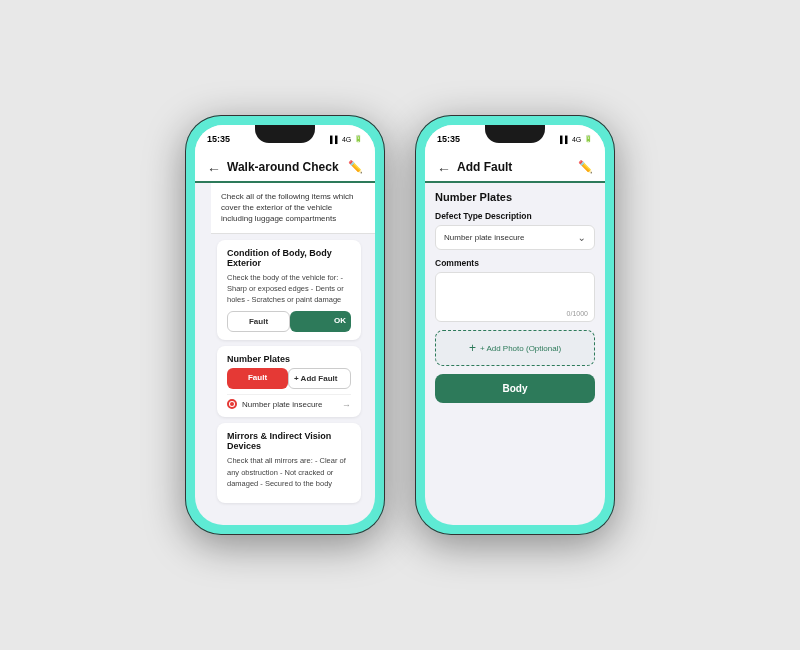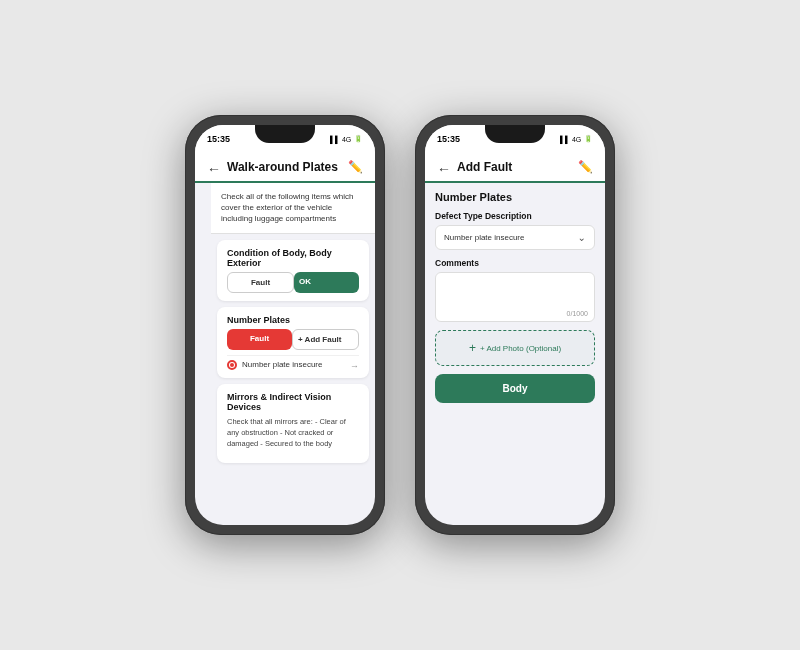--- a/index.html
+++ b/index.html
@@ -15,21 +15,21 @@
     }
     .phones-container {
       display: flex;
       gap: 30px;
       align-items: center;
       justify-content: center;
     }
     .phone {
       width: 200px;
       height: 420px;
-      background: #404040;
+      background: #5eead4;
       border-radius: 36px;
       padding: 10px;
       box-shadow: 0 10px 40px rgba(0,0,0,0.4), inset 0 0 0 1px #333;
       position: relative;
     }
     .phone-screen {
       width: 100%;
       height: 100%;
       background: #f2f2f7;
       border-radius: 28px;
@@ -107,21 +107,21 @@
     .intro-text {
       background: #fff;
       padding: 8px 10px;
       font-size: 8px;
       color: #333;
       line-height: 1.4;
       border-bottom: 1px solid #e0e0e0;
     }
     .section-card {
       background: #fff;
-      margin: 6px 6px 0 6px;
+      margin: 6px 14px 0 6px;
       border-radius: 8px;
       padding: 8px 10px;
       box-shadow: 0 1px 3px rgba(0,0,0,0.08);
     }
     .section-title {
       font-size: 9px;
       font-weight: 700;
       color: #111;
       margin-bottom: 4px;
     }
@@ -149,21 +149,21 @@
     }
     .btn-ok {
       flex: 1;
       padding: 5px;
       background: #2d7a5a;
       border: none;
       border-radius: 6px;
       font-size: 8px;
       font-weight: 600;
       color: #fff;
-      text-align: left;
+      text-align: right;
       cursor: pointer;
     }
     .btn-fault-red {
       flex: 1;
       padding: 5px;
       background: #e53935;
       border: none;
       border-radius: 6px;
       font-size: 8px;
       font-weight: 600;
@@ -315,29 +315,33 @@
         <div class="notch"></div>
         <span class="status-time">15:35</span>
         <div class="status-icons">
           <span>▌▌ 4G</span>
           <span>🔋</span>
         </div>
       </div>
 
       <div class="header">
         <span class="back-arrow">←</span>
-        <span class="header-title">Walk-around Plates</span>
+        <span class="header-title">Walk-around Check</span>
         <span class="header-icon">✏️</span>
       </div>
 
       <div class="screen-content">
         <div class="intro-text">Check all of the following items which cover the exterior of the vehicle including luggage compartments</div>
 
         <div class="section-card">
           <div class="section-title">Condition of Body, Body Exterior</div>
+          <div class="section-body">Check the body of the vehicle for:
+- Sharp or exposed edges
+- Dents or holes
+- Scratches or paint damage</div>
           <div class="btn-row">
             <div class="btn-fault">Fault</div>
             <div class="btn-ok">OK</div>
           </div>
         </div>
 
         <div class="section-card">
           <div class="section-title">Number Plates</div>
           <div class="btn-row">
             <div class="btn-fault-red">Fault</div>

